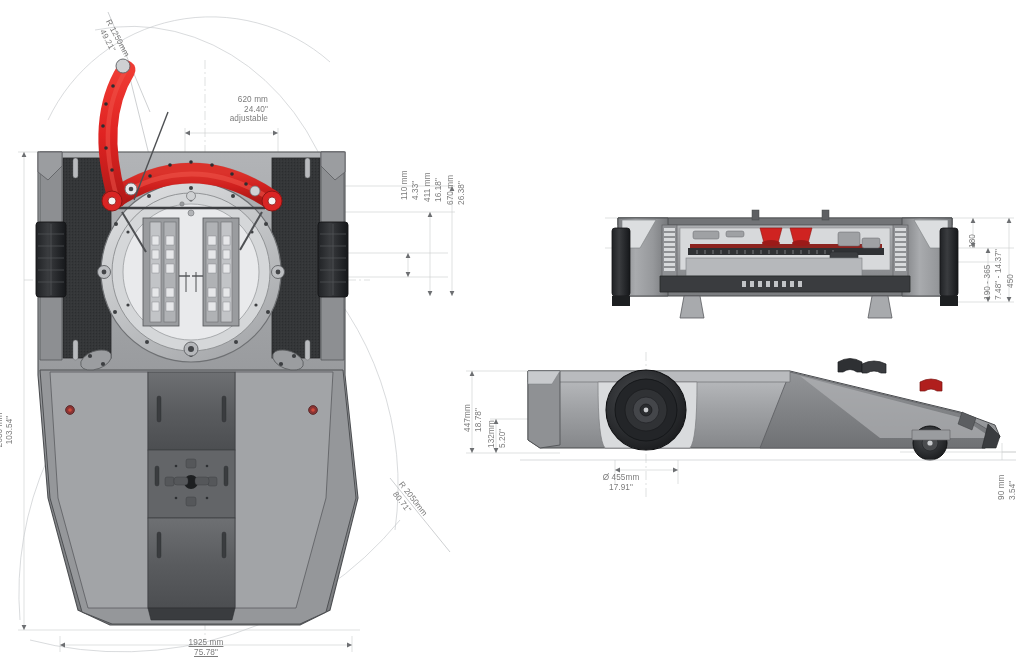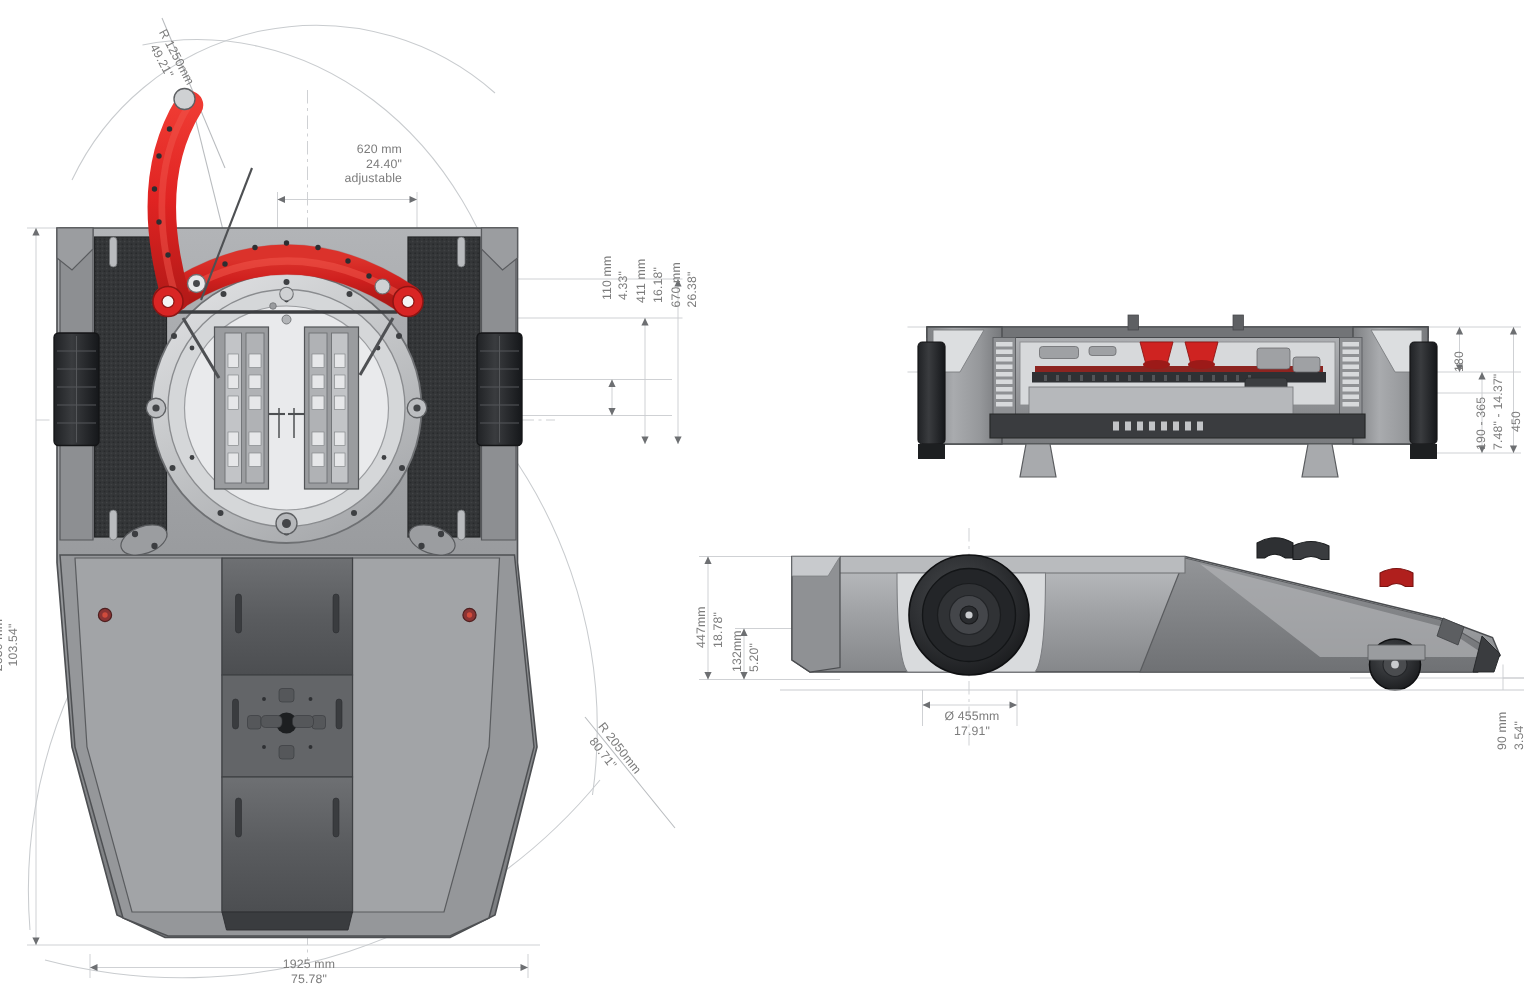--- a/index.html
+++ b/index.html
@@ -517,21 +517,21 @@
     <path d="M408 253 l2.4 5 l-4.8 0 Z"></path>
         <path d="M408 277 l2.4 -5 l-4.8 0 Z"></path>
   </g>
 </svg>
 
 <div class="dim v" style="left:14px;top:430px;transform:rotate(-90deg) translate(-50%,-100%);">
   <span>2630 mm</span>
   <span class="l2">103.54"</span>
 </div>
 
-<div class="dim" style="left:161px;top:638px;width:90px;">
+<div class="dim" style="left:161px;top:638px;width:90px;text-decoration:underline;">
   <span>1925 mm</span>
   <span class="l2">75.78"</span>
 </div>
 
 <div class="dim" style="left:176px;top:95px;width:92px;text-align:right;">
   <span>620 mm</span>
   <span class="l2">24.40"</span>
   <span class="l3">adjustable</span>
 </div>
 
@@ -592,21 +592,21 @@
   <span>18.78"</span>
 </div>
 
 <div class="dim v" style="left:487px;top:448px;transform:rotate(-90deg);transform-origin:0 0;">
   <span>132mm</span>
 </div>
 <div class="dim v" style="left:498px;top:448px;transform:rotate(-90deg);transform-origin:0 0;">
   <span>5.20"</span>
 </div>
 
-<div class="dim" style="left:602px;top:473px;width:92px;">
+<div class="dim" style="left:575px;top:473px;width:92px;">
   <span>Ø 455mm</span>
   <span class="l2">17.91"</span>
 </div>
 
 <div class="dim v" style="left:997px;top:500px;transform:rotate(-90deg);transform-origin:0 0;">
   <span>90 mm</span>
 </div>
 <div class="dim v" style="left:1008px;top:500px;transform:rotate(-90deg);transform-origin:0 0;">
   <span>3.54"</span>
 </div>

